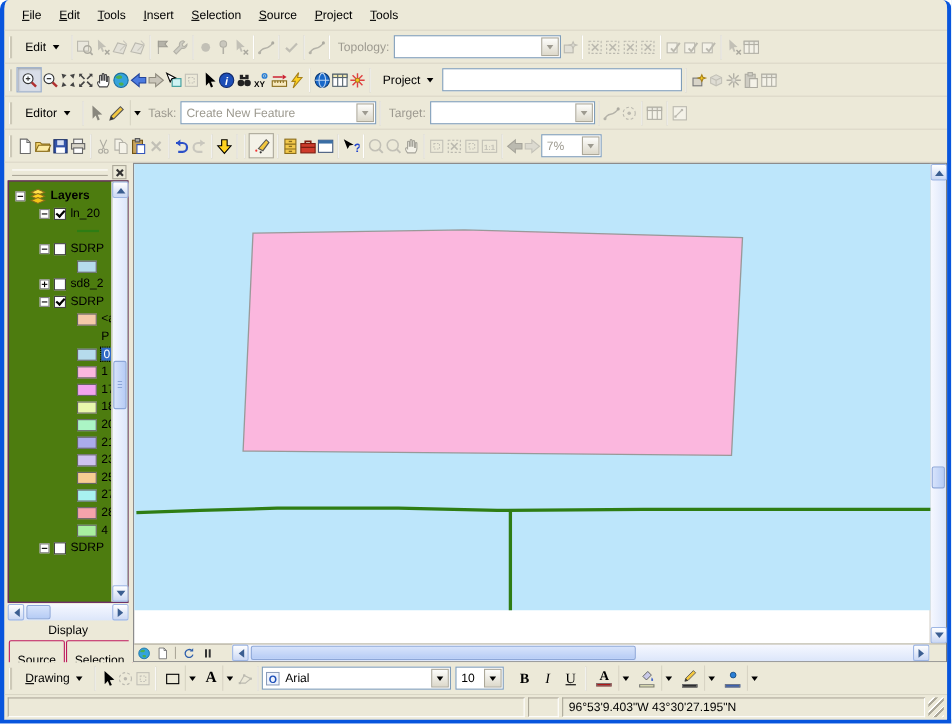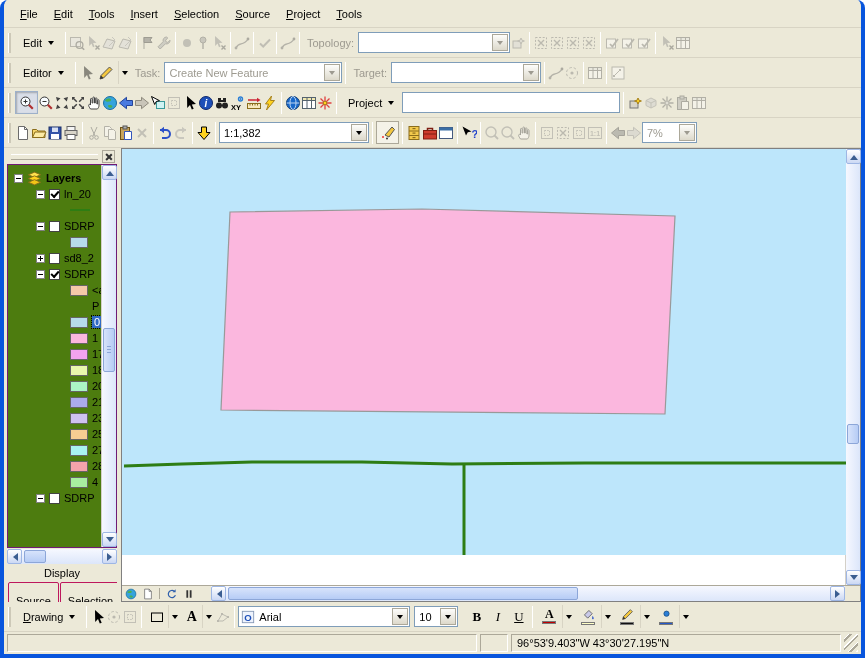--- a/index.html
+++ b/index.html
@@ -480,20 +480,106 @@
     <svg class="ic btn g">
         <use href="#i-cursorx"></use>
       </svg>
     <svg class="ic btn g">
         <use href="#i-table"></use>
       </svg>
   </div>
 
   <div class="tb">
     <span class="grip"></span>
+    <span class="btn sel">
+        <svg class="ic">
+          <use href="#i-zoomin"></use>
+        </svg>
+      </span>
+    <svg class="ic btn">
+        <use href="#i-zoomout"></use>
+      </svg>
+    <svg class="ic btn">
+        <use href="#i-fixin"></use>
+      </svg>
+    <svg class="ic btn">
+        <use href="#i-fixout"></use>
+      </svg>
+    <svg class="ic btn">
+        <use href="#i-hand"></use>
+      </svg>
+    <svg class="ic btn">
+        <use href="#i-globe"></use>
+      </svg>
+    <svg class="ic btn">
+        <use href="#i-arrl"></use>
+      </svg>
+    <svg class="ic btn">
+        <use href="#i-arrr"></use>
+      </svg>
+    <svg class="ic btn">
+        <use href="#i-selrect"></use>
+      </svg>
+    <svg class="ic btn g">
+        <use href="#i-sq"></use>
+      </svg>
+    <svg class="ic btn">
+        <use href="#i-cursor"></use>
+      </svg>
+    <svg class="ic btn">
+        <use href="#i-ident"></use>
+      </svg>
+    <svg class="ic btn">
+        <use href="#i-binoc"></use>
+      </svg>
+    <svg class="ic btn">
+        <use href="#i-xy"></use>
+      </svg>
+    <svg class="ic btn">
+        <use href="#i-ruler"></use>
+      </svg>
+    <svg class="ic btn">
+        <use href="#i-bolt"></use>
+      </svg>
+    <span class="sep"></span>
+    <svg class="ic btn">
+        <use href="#i-globe2"></use>
+      </svg>
+    <svg class="ic btn">
+        <use href="#i-table"></use>
+      </svg>
+    <svg class="ic btn">
+        <use href="#i-sparkle"></use>
+      </svg>
+    <span class="sep"></span>
+    <span class="ddbtn">
+        <span>Project</span>
+        <span class="tri"></span>
+      </span>
+    <div class="tbox" style="width:218px"><span></span></div>
+    <span class="sep"></span>
+    <svg class="ic btn">
+        <use href="#i-newspark"></use>
+      </svg>
+    <svg class="ic btn g">
+        <use href="#i-cube"></use>
+      </svg>
+    <svg class="ic btn g">
+        <use href="#i-sparkle"></use>
+      </svg>
+    <svg class="ic btn g">
+        <use href="#i-paste"></use>
+      </svg>
+    <svg class="ic btn g">
+        <use href="#i-table"></use>
+      </svg>
+  </div>
+
+  <div class="tb">
+    <span class="grip"></span>
     <span class="ddbtn">
         <span>Editor</span>
         <span class="tri"></span>
       </span>
     <span class="sep"></span>
     <svg class="ic btn g">
         <use href="#i-cursor"></use>
       </svg>
     <span class="btn">
         <svg class="ic">
@@ -530,149 +616,57 @@
         <use href="#i-table"></use>
       </svg>
     <span class="sep"></span>
     <svg class="ic btn g">
         <use href="#i-sketchp"></use>
       </svg>
   </div>
 
   <div class="tb">
     <span class="grip"></span>
-    <span class="btn sel">
-        <svg class="ic">
-          <use href="#i-zoomin"></use>
-        </svg>
-      </span>
-    <svg class="ic btn">
-        <use href="#i-zoomout"></use>
-      </svg>
-    <svg class="ic btn">
-        <use href="#i-fixin"></use>
-      </svg>
-    <svg class="ic btn">
-        <use href="#i-fixout"></use>
-      </svg>
-    <svg class="ic btn">
-        <use href="#i-hand"></use>
-      </svg>
-    <svg class="ic btn">
-        <use href="#i-globe"></use>
-      </svg>
-    <svg class="ic btn">
-        <use href="#i-arrl"></use>
-      </svg>
-    <svg class="ic btn">
-        <use href="#i-arrr"></use>
-      </svg>
-    <svg class="ic btn">
-        <use href="#i-selrect"></use>
-      </svg>
-    <svg class="ic btn g">
-        <use href="#i-sq"></use>
-      </svg>
-    <svg class="ic btn">
-        <use href="#i-cursor"></use>
-      </svg>
-    <svg class="ic btn">
-        <use href="#i-ident"></use>
-      </svg>
-    <svg class="ic btn">
-        <use href="#i-binoc"></use>
-      </svg>
-    <svg class="ic btn">
-        <use href="#i-xy"></use>
-      </svg>
-    <svg class="ic btn">
-        <use href="#i-ruler"></use>
-      </svg>
-    <svg class="ic btn">
-        <use href="#i-bolt"></use>
-      </svg>
-    <span class="sep"></span>
-    <svg class="ic btn">
-        <use href="#i-globe2"></use>
-      </svg>
-    <svg class="ic btn">
-        <use href="#i-table"></use>
-      </svg>
-    <svg class="ic btn">
-        <use href="#i-sparkle"></use>
-      </svg>
-    <span class="sep"></span>
-    <span class="ddbtn">
-        <span>Project</span>
-        <span class="tri"></span>
-      </span>
-    <div class="tbox" style="width:218px"><span></span></div>
-    <span class="sep"></span>
-    <svg class="ic btn">
-        <use href="#i-newspark"></use>
-      </svg>
-    <svg class="ic btn g">
-        <use href="#i-cube"></use>
-      </svg>
-    <svg class="ic btn g">
-        <use href="#i-sparkle"></use>
-      </svg>
-    <svg class="ic btn g">
+    <svg class="ic btn">
+        <use href="#i-page"></use>
+      </svg>
+    <svg class="ic btn">
+        <use href="#i-folder"></use>
+      </svg>
+    <svg class="ic btn">
+        <use href="#i-floppy"></use>
+      </svg>
+    <svg class="ic btn">
+        <use href="#i-printer"></use>
+      </svg>
+    <span class="sep"></span>
+    <svg class="ic btn g">
+        <use href="#i-cut"></use>
+      </svg>
+    <svg class="ic btn g">
+        <use href="#i-copy"></use>
+      </svg>
+    <svg class="ic btn">
         <use href="#i-paste"></use>
       </svg>
     <svg class="ic btn g">
-        <use href="#i-table"></use>
-      </svg>
-  </div>
-
-  <div class="tb">
-    <span class="grip"></span>
-    <svg class="ic btn">
-        <use href="#i-page"></use>
-      </svg>
-    <svg class="ic btn">
-        <use href="#i-folder"></use>
-      </svg>
-    <svg class="ic btn">
-        <use href="#i-floppy"></use>
-      </svg>
-    <svg class="ic btn">
-        <use href="#i-printer"></use>
-      </svg>
-    <span class="sep"></span>
-    <svg class="ic btn g">
-        <use href="#i-cut"></use>
-      </svg>
-    <svg class="ic btn g">
-        <use href="#i-copy"></use>
-      </svg>
-    <svg class="ic btn">
-        <use href="#i-paste"></use>
-      </svg>
-    <svg class="ic btn g">
         <use href="#i-x"></use>
       </svg>
     <span class="sep"></span>
     <svg class="ic btn">
         <use href="#i-undo"></use>
       </svg>
     <svg class="ic btn g">
         <use href="#i-redo"></use>
       </svg>
     <span class="sep"></span>
     <svg class="ic btn">
         <use href="#i-adddata"></use>
       </svg>
     <span class="sep"></span>
-    <div class="combo" style="width:150px">
-      <span class="ctext">1:1,382</span>
-      <span class="carr">
-          <span class="tri"></span>
-        </span>
-    </div>
     <span class="sep"></span>
     <span class="btn framed">
         <svg class="ic">
           <use href="#i-sketch"></use>
         </svg>
       </span>
     <span class="sep"></span>
     <svg class="ic btn">
         <use href="#i-catalog"></use>
       </svg>

